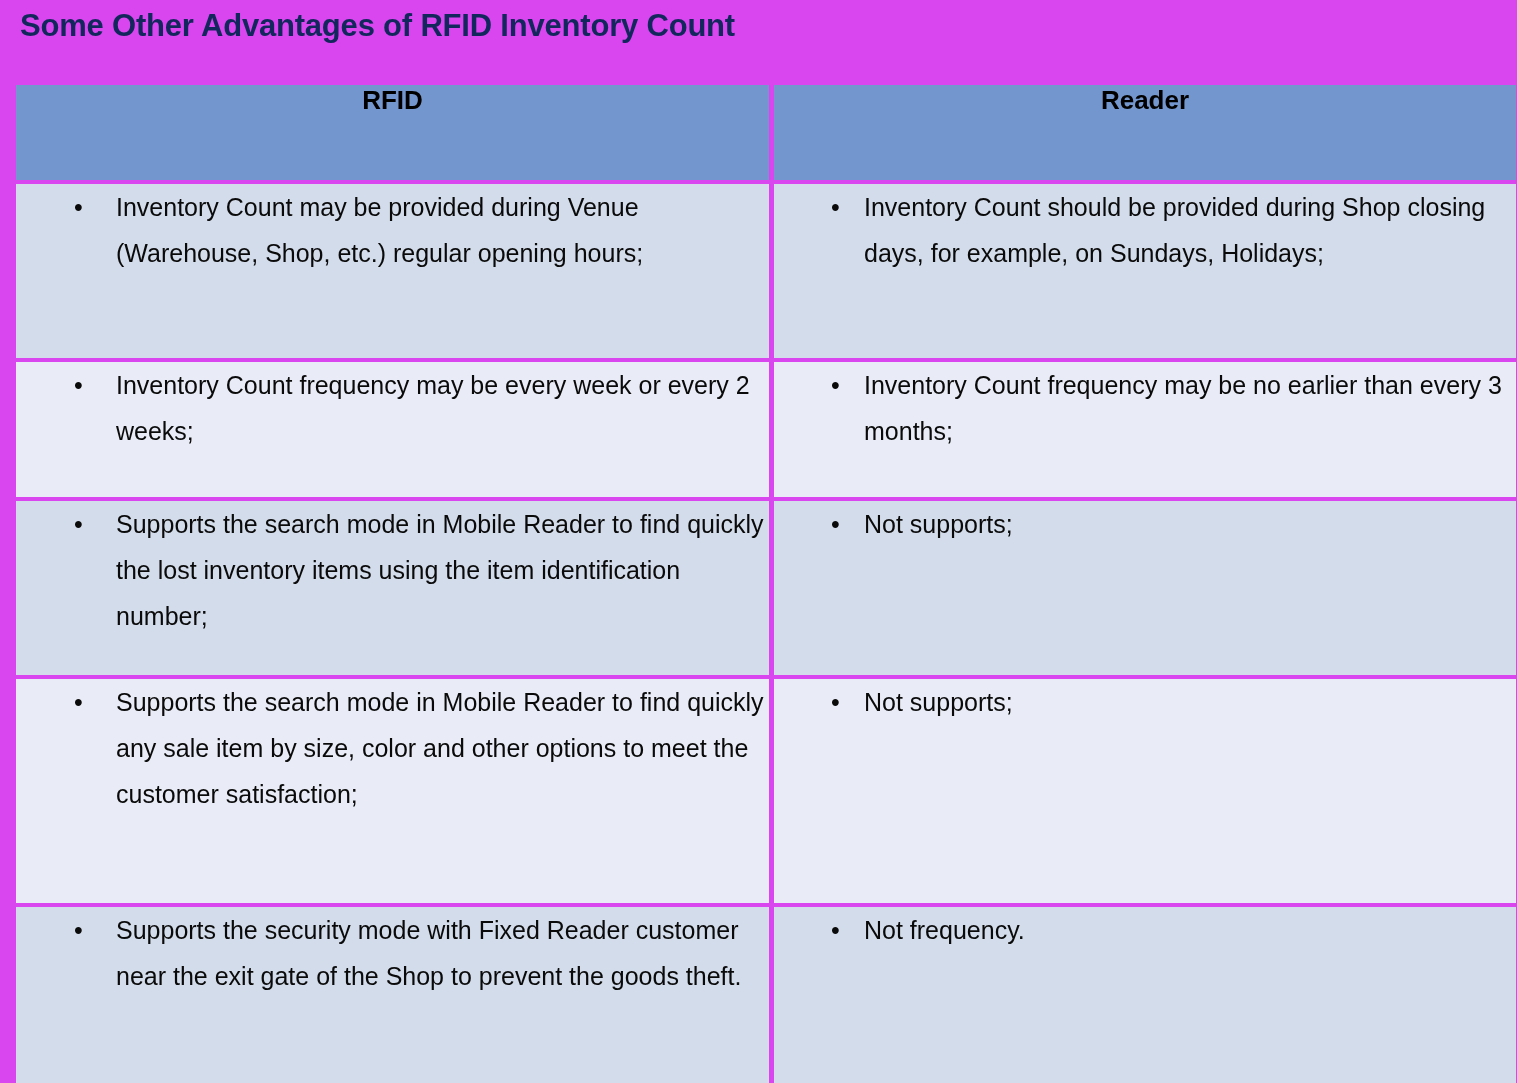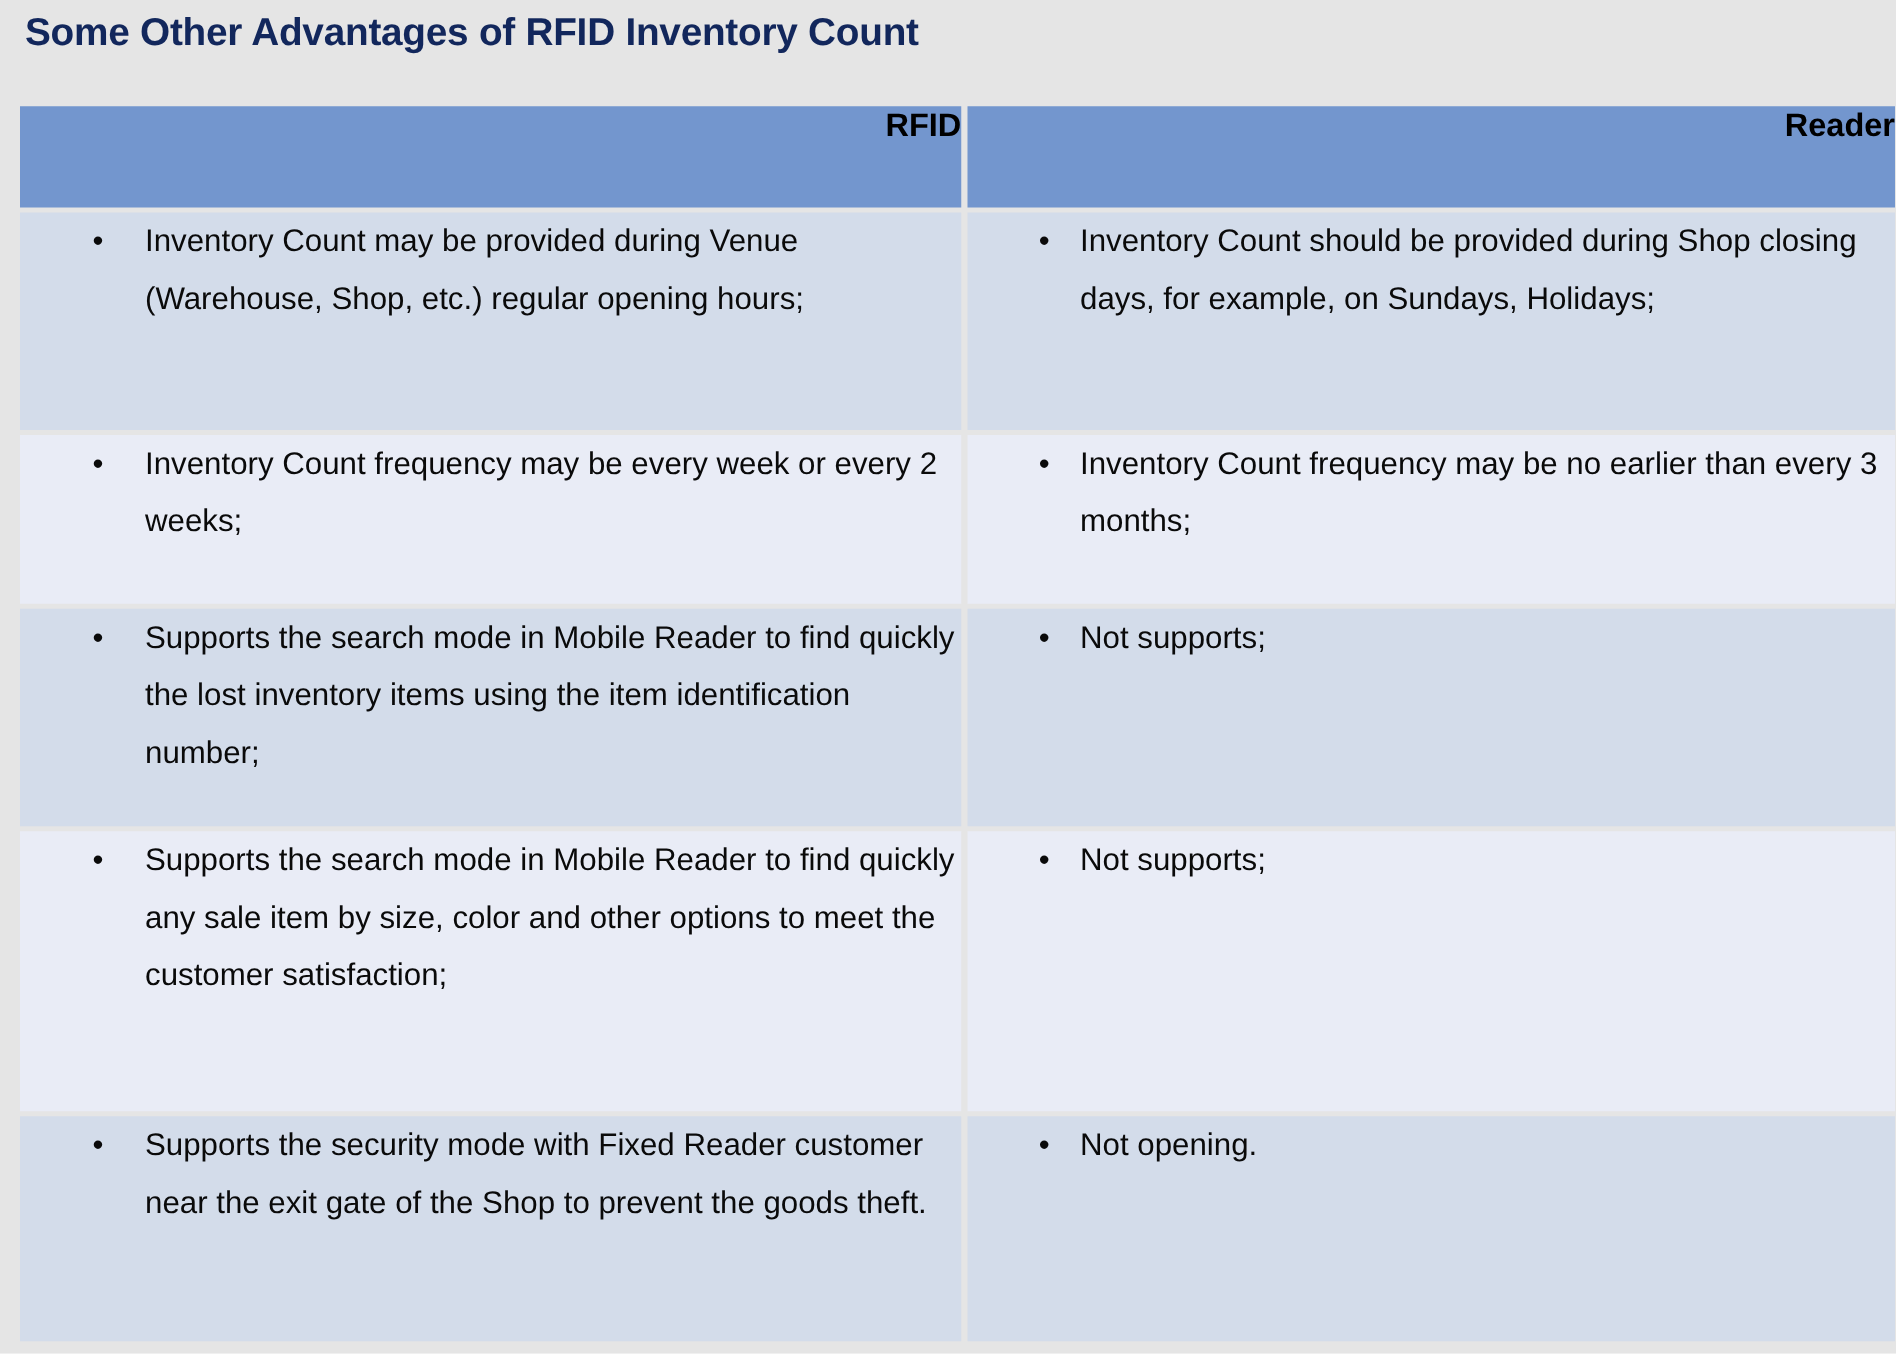--- a/index.html
+++ b/index.html
@@ -10,21 +10,21 @@
   body {
     width: 1517px;
     height: 1083px;
     font-family: "Liberation Sans", sans-serif;
     overflow: hidden;
   }
   .slide {
     position: relative;
     width: 1517px;
     height: 1083px;
-    background: #e5e5e5;
+    background: #d946ef;
   }
   .slide-title {
     position: absolute;
     left: 20px;
     top: 8px;
     font-size: 31px;
     font-weight: bold;
     color: #12275C;
     letter-spacing: -0.2px;
     white-space: nowrap;
@@ -42,27 +42,27 @@
   .comparison-table col.col-barcode { width: 742px; }
 
   .comparison-table th,
   .comparison-table td {
     padding: 0;
     margin: 0;
     vertical-align: top;
   }
   .header-cell {
     background: #7396CE;
-    height: 81px;
+    height: 95px;
     box-sizing: border-box;
     padding: 22px 0 0 21px;
     font-size: 26px;
     font-weight: bold;
     color: #000000;
-    text-align: right;
+    text-align: center;
   }
   .body-cell {
     box-sizing: border-box;
     padding: 16px 26px 16px 0;
   }
   .row-dark .body-cell { background: #D3DCEA; }
   .row-light .body-cell { background: #E9ECF6; }
 
   .row-1 .body-cell { height: 174px; }
   .row-2 .body-cell { height: 135px; }
@@ -197,21 +197,21 @@
             <li class="bullet-item">
               <span class="bullet-dot">•</span>
               <span>Supports the security mode with Fixed Reader customer near the exit gate of the Shop to prevent the goods theft.</span>
             </li>
           </ul>
         </td>
         <td class="body-cell col-barcode-cell">
           <ul class="bullet-list">
             <li class="bullet-item">
               <span class="bullet-dot">•</span>
-              <span>Not opening.</span>
+              <span>Not frequency.</span>
             </li>
           </ul>
         </td>
       </tr>
 
     </tbody>
   </table>
 
 </div>
 

